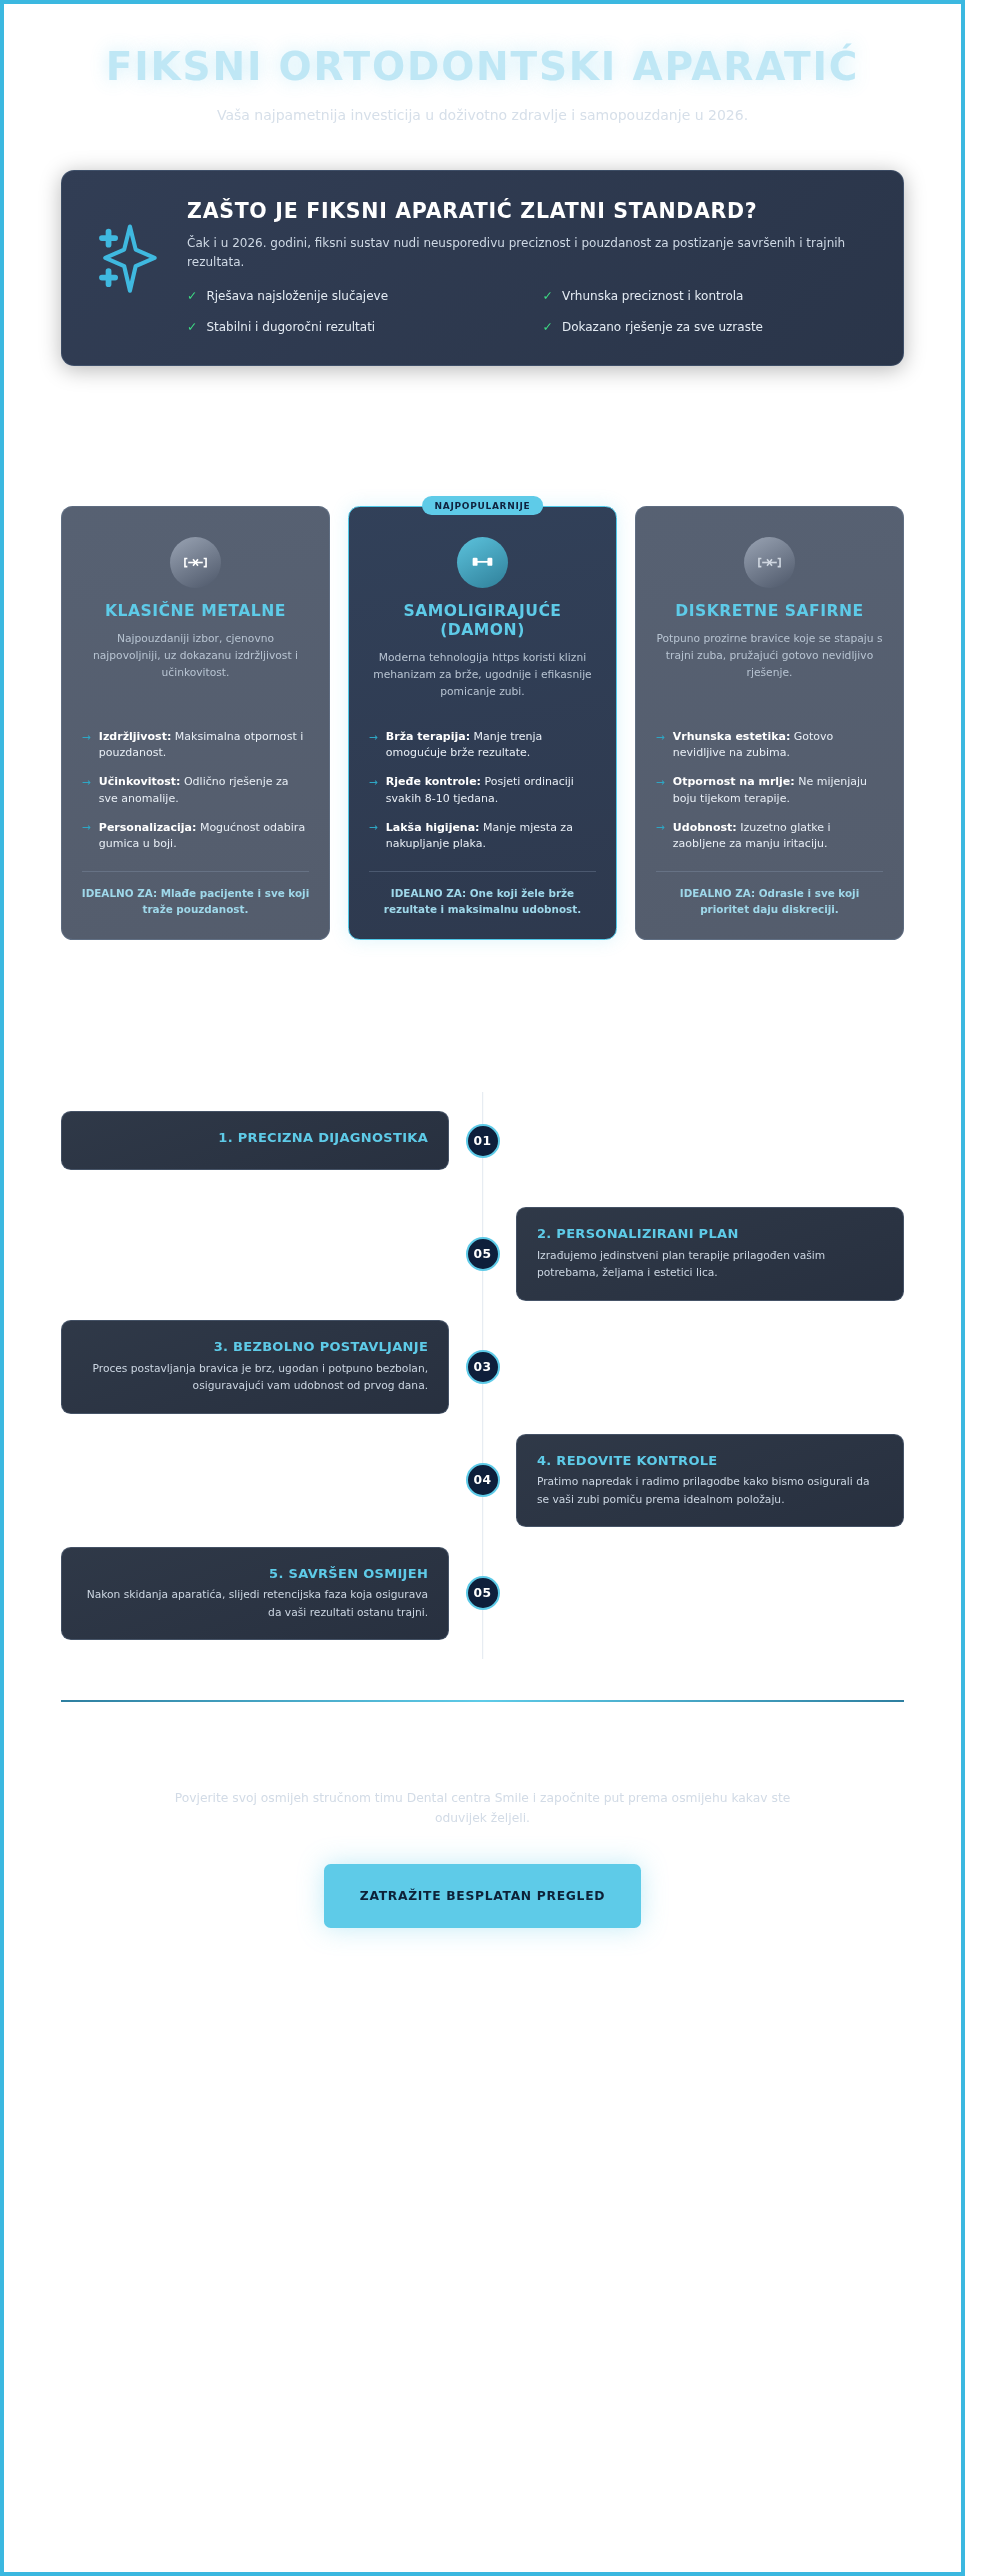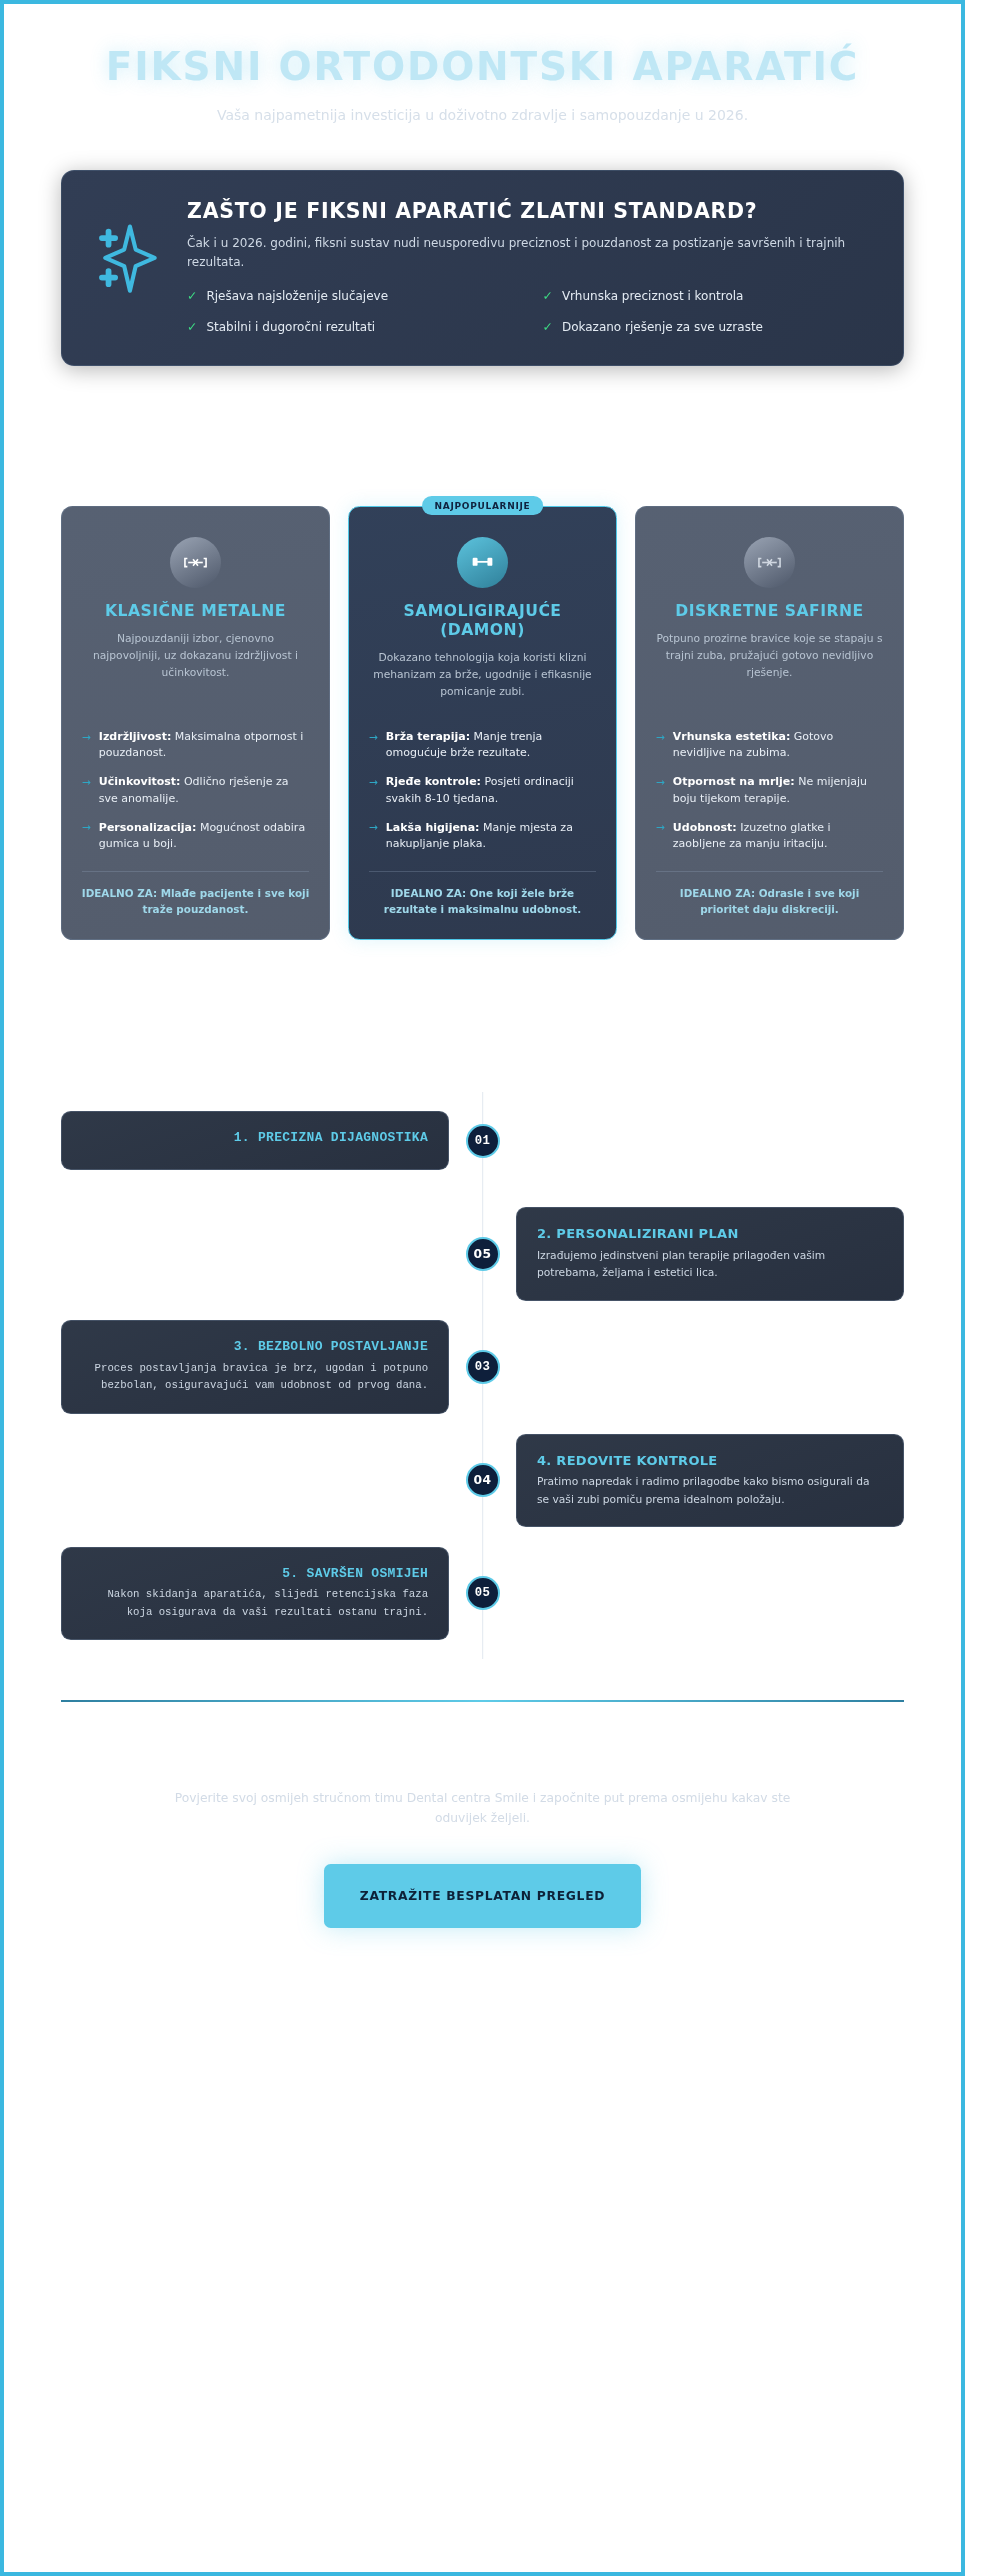--- a/index.html
+++ b/index.html
@@ -106,21 +106,21 @@
   .ideal { text-align: center; font-size: 10.4px; line-height: 1.5; font-weight: 700; color: #9fd8ea; }
 
   
   .timeline { position: relative; padding: 18px 57px 41px; z-index: 2;}
   .tl-line {
     position: absolute; left: 50%; transform: translateX(-50%);
     top: 21.3px; bottom: 36px; width: 1.6px; background: rgba(190,205,220,0.45);
   }
   .step { position: relative; display: flex; align-items: center; min-height: 105px; margin-bottom: 8.2px; }
   .step .side { width: 46%; }
-  .step.left  { justify-content: flex-start; font-family: Liberation Mono, monospace; }
+  .step.left  { justify-content: flex-start; }
   .step.right { justify-content: flex-end; }
   .step-card {
     background: linear-gradient(160deg, rgba(36,46,62,0.95) 0%, rgba(28,37,53,0.95) 100%);
     border: 0.8px solid rgba(125,148,178,0.3);
     border-radius: 9.8px; padding: 18px 19.7px;
   }
   .step.left .step-card { text-align: right; }
   .step.right .step-card { text-align: left; }
   .step-card h4 {
     color: #5ecbe8; font-size: 13px; font-weight: 800; letter-spacing: 0.3px;
@@ -243,21 +243,21 @@
     <article class="card featured">
       <div class="badge">NAJPOPULARNIJE</div>
       <div class="card-icon">
         <svg width="23" height="11.5" viewBox="0 0 28 14" aria-hidden="true">
           <rect x="2" y="2" width="6" height="10" rx="1.5" fill="#fff"></rect>
           <rect x="20" y="2" width="6" height="10" rx="1.5" fill="#fff"></rect>
           <rect x="7" y="6" width="14" height="2.2" fill="#fff"></rect>
         </svg>
       </div>
       <h3>SAMOLIGIRAJUĆE (DAMON)</h3>
-      <div class="desc">Dokazano tehnologija koja koristi klizni mehanizam za brže, ugodnije i efikasnije pomicanje zubi.</div>
+      <div class="desc">Moderna tehnologija https koristi klizni mehanizam za brže, ugodnije i efikasnije pomicanje zubi.</div>
       <div class="feat-list">
         <div class="feat">
           <span class="arrow">→</span>
           <span><b>Brža terapija:</b><span> Manje trenja omogućuje brže rezultate.</span></span>
         </div>
         <div class="feat">
           <span class="arrow">→</span>
           <span><b>Rjeđe kontrole:</b><span> Posjeti ordinaciji svakih 8-10 tjedana.</span></span>
         </div>
         <div class="feat">

